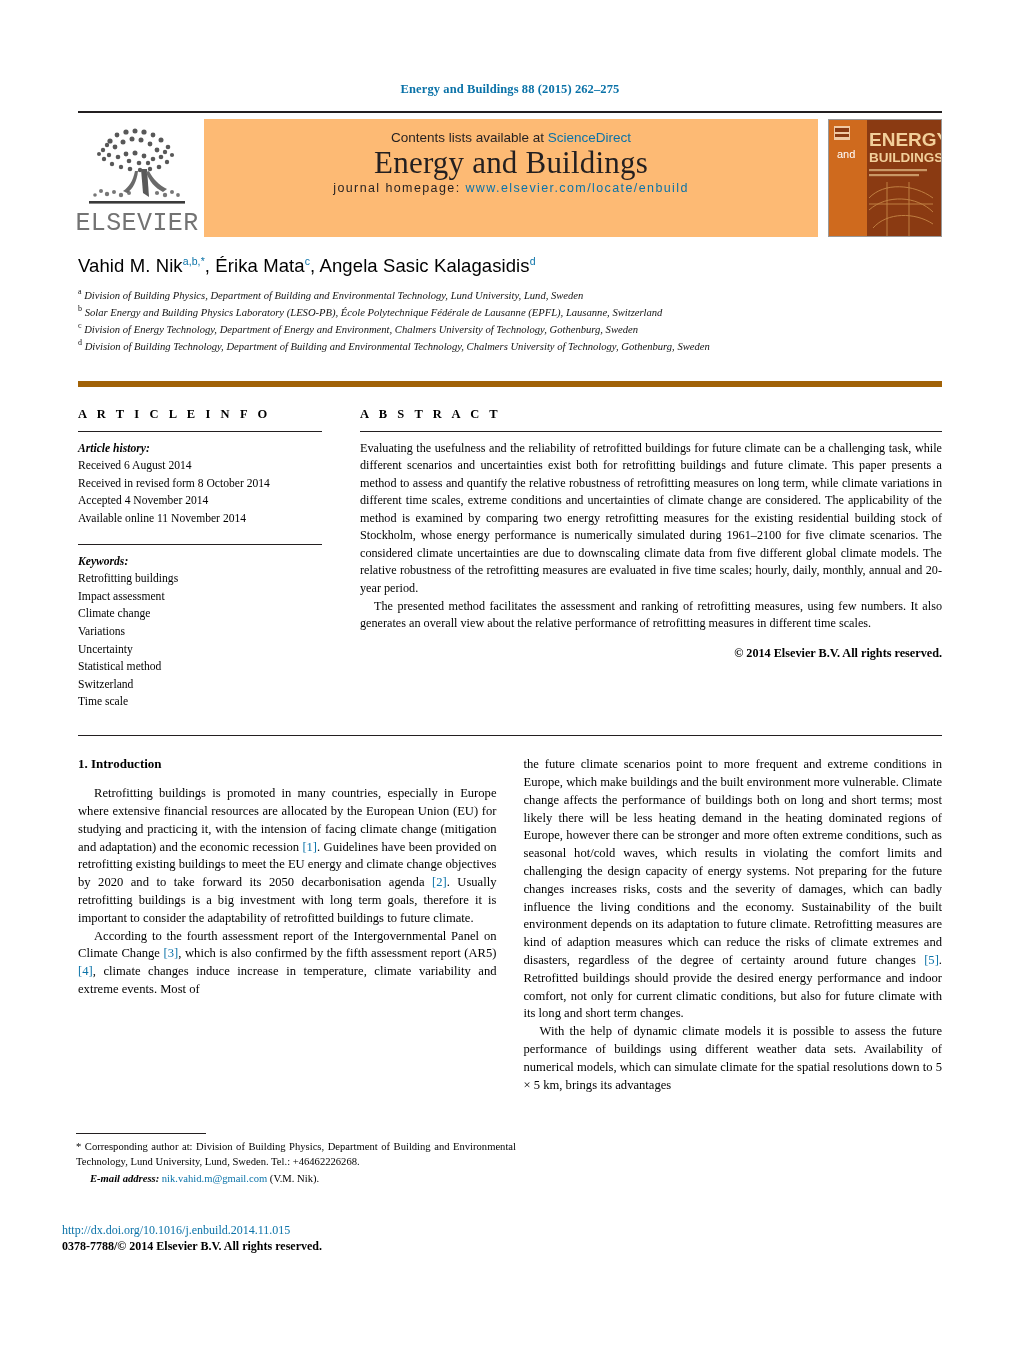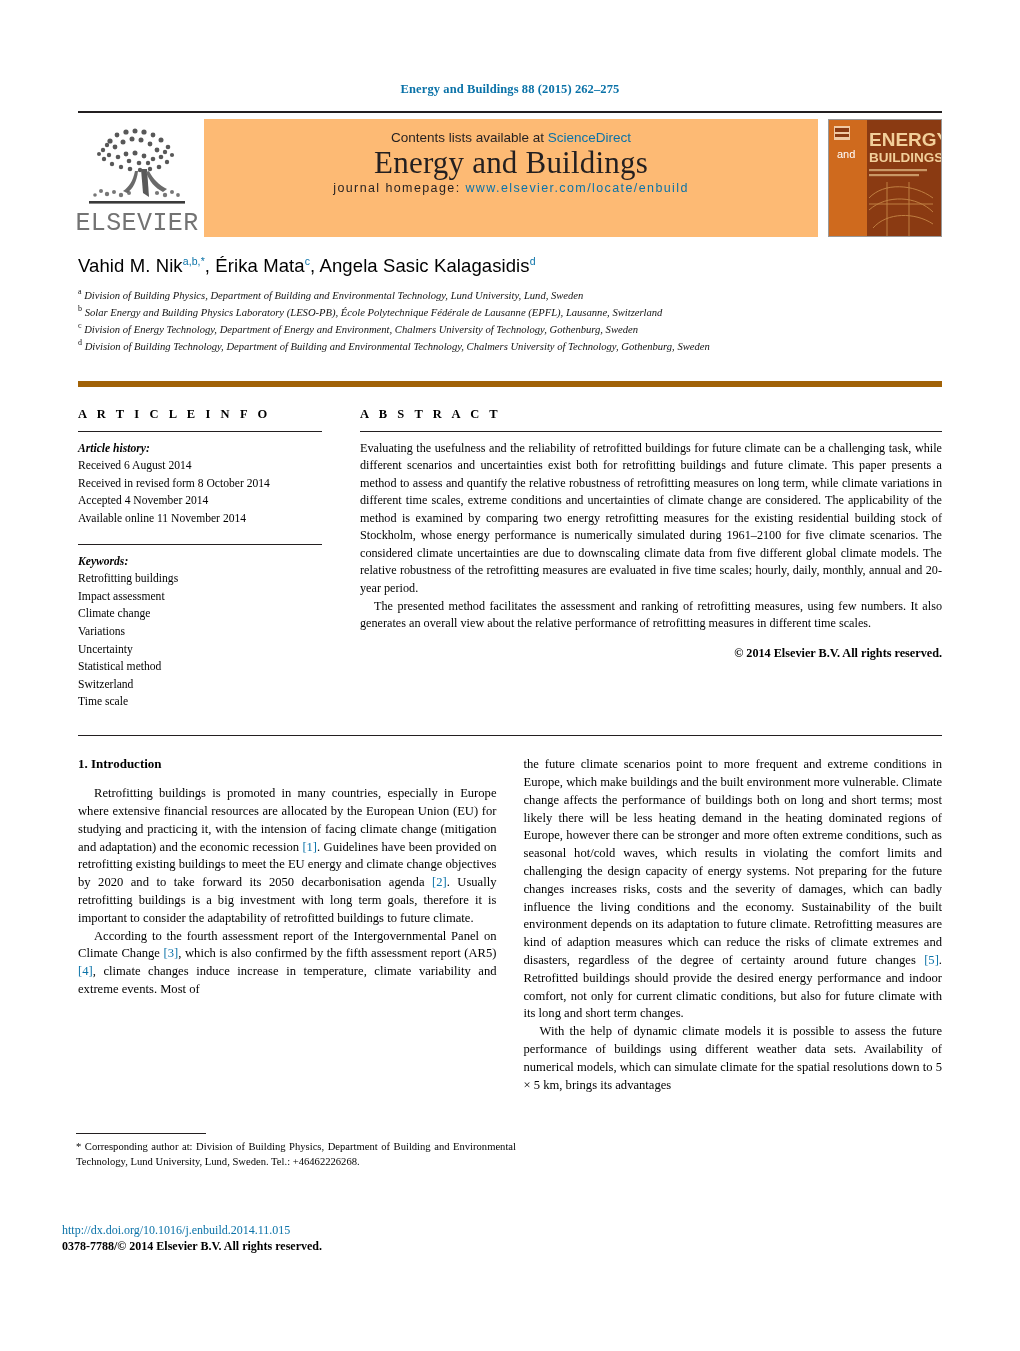--- a/index.html
+++ b/index.html
@@ -485,20 +485,21 @@
 
     <div class="bcol">
       <p><span>the future climate scenarios point to more frequent and extreme conditions in Europe, which make buildings and the built environment more vulnerable. Climate change affects the performance of buildings both on long and short terms; most likely there will be less heating demand in the heating dominated regions of Europe, however there can be stronger and more often extreme conditions, such as seasonal hot/cold waves, which results in violating the comfort limits and challenging the design capacity of energy systems. Not preparing for the future changes increases risks, costs and the severity of damages, which can badly influence the living conditions and the economy. Sustainability of the built environment depends on its adaptation to future climate. Retrofitting measures are kind of adaption measures which can reduce the risks of climate extremes and disasters, regardless of the degree of certainty around future changes </span><span class="ref">[5]</span><span>. Retrofitted buildings should provide the desired energy performance and indoor comfort, not only for current climatic conditions, but also for future climate with its long and short term changes.</span></p>
       <p class="ind">With the help of dynamic climate models it is possible to assess the future performance of buildings using different weather data sets. Availability of numerical models, which can simulate climate for the spatial resolutions down to 5 × 5 km, brings its advantages</p>
     </div>
   </div>
 
   <div class="footnotes">
     <div class="fn-rule"></div>
     <div class="fn">* Corresponding author at: Division of Building Physics, Department of Building and Environmental Technology, Lund University, Lund, Sweden. Tel.: +46462226268.</div>
+    <div class="fn-email"><i>E-mail address:</i> <span class="link">nik.vahid.m@gmail.com</span> <span>(V.M. Nik).</span></div>
   </div>
 
   <div class="doi-block">
     <div class="doi">http://dx.doi.org/10.1016/j.enbuild.2014.11.015</div>
     <div class="issn">0378-7788/© 2014 Elsevier B.V. All rights reserved.</div>
   </div>
 
 </div>
 
 </body></html>

